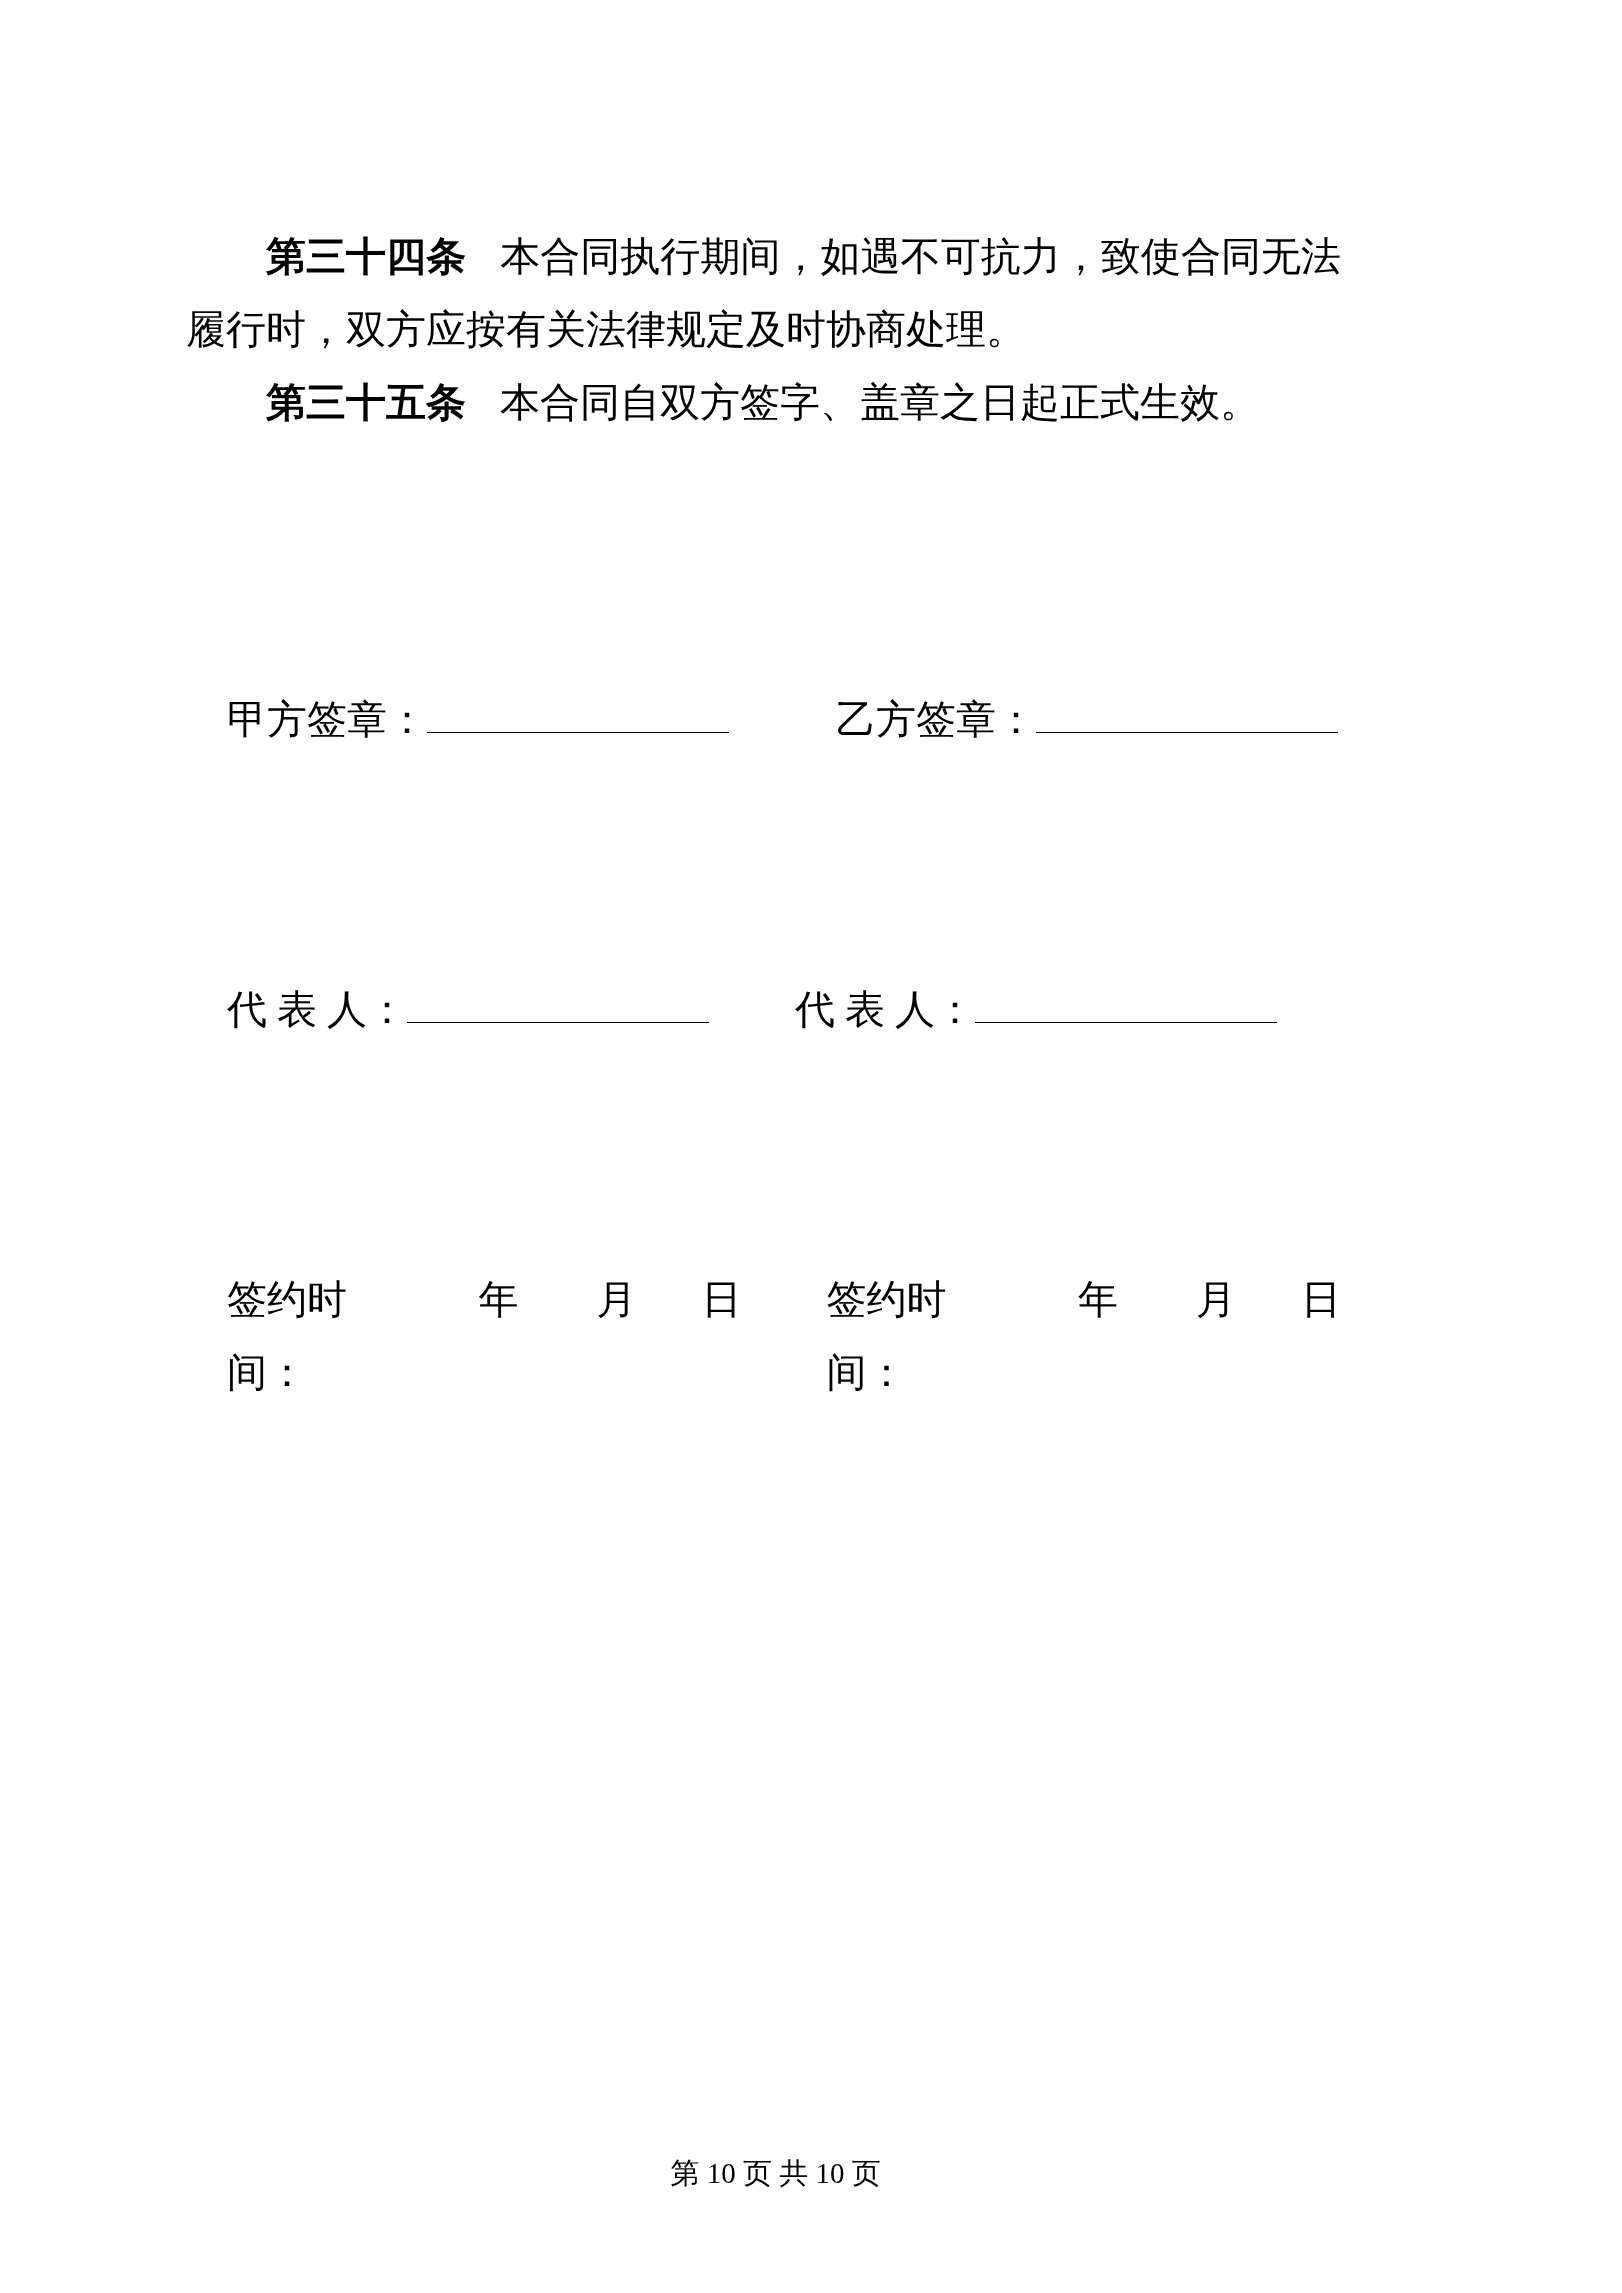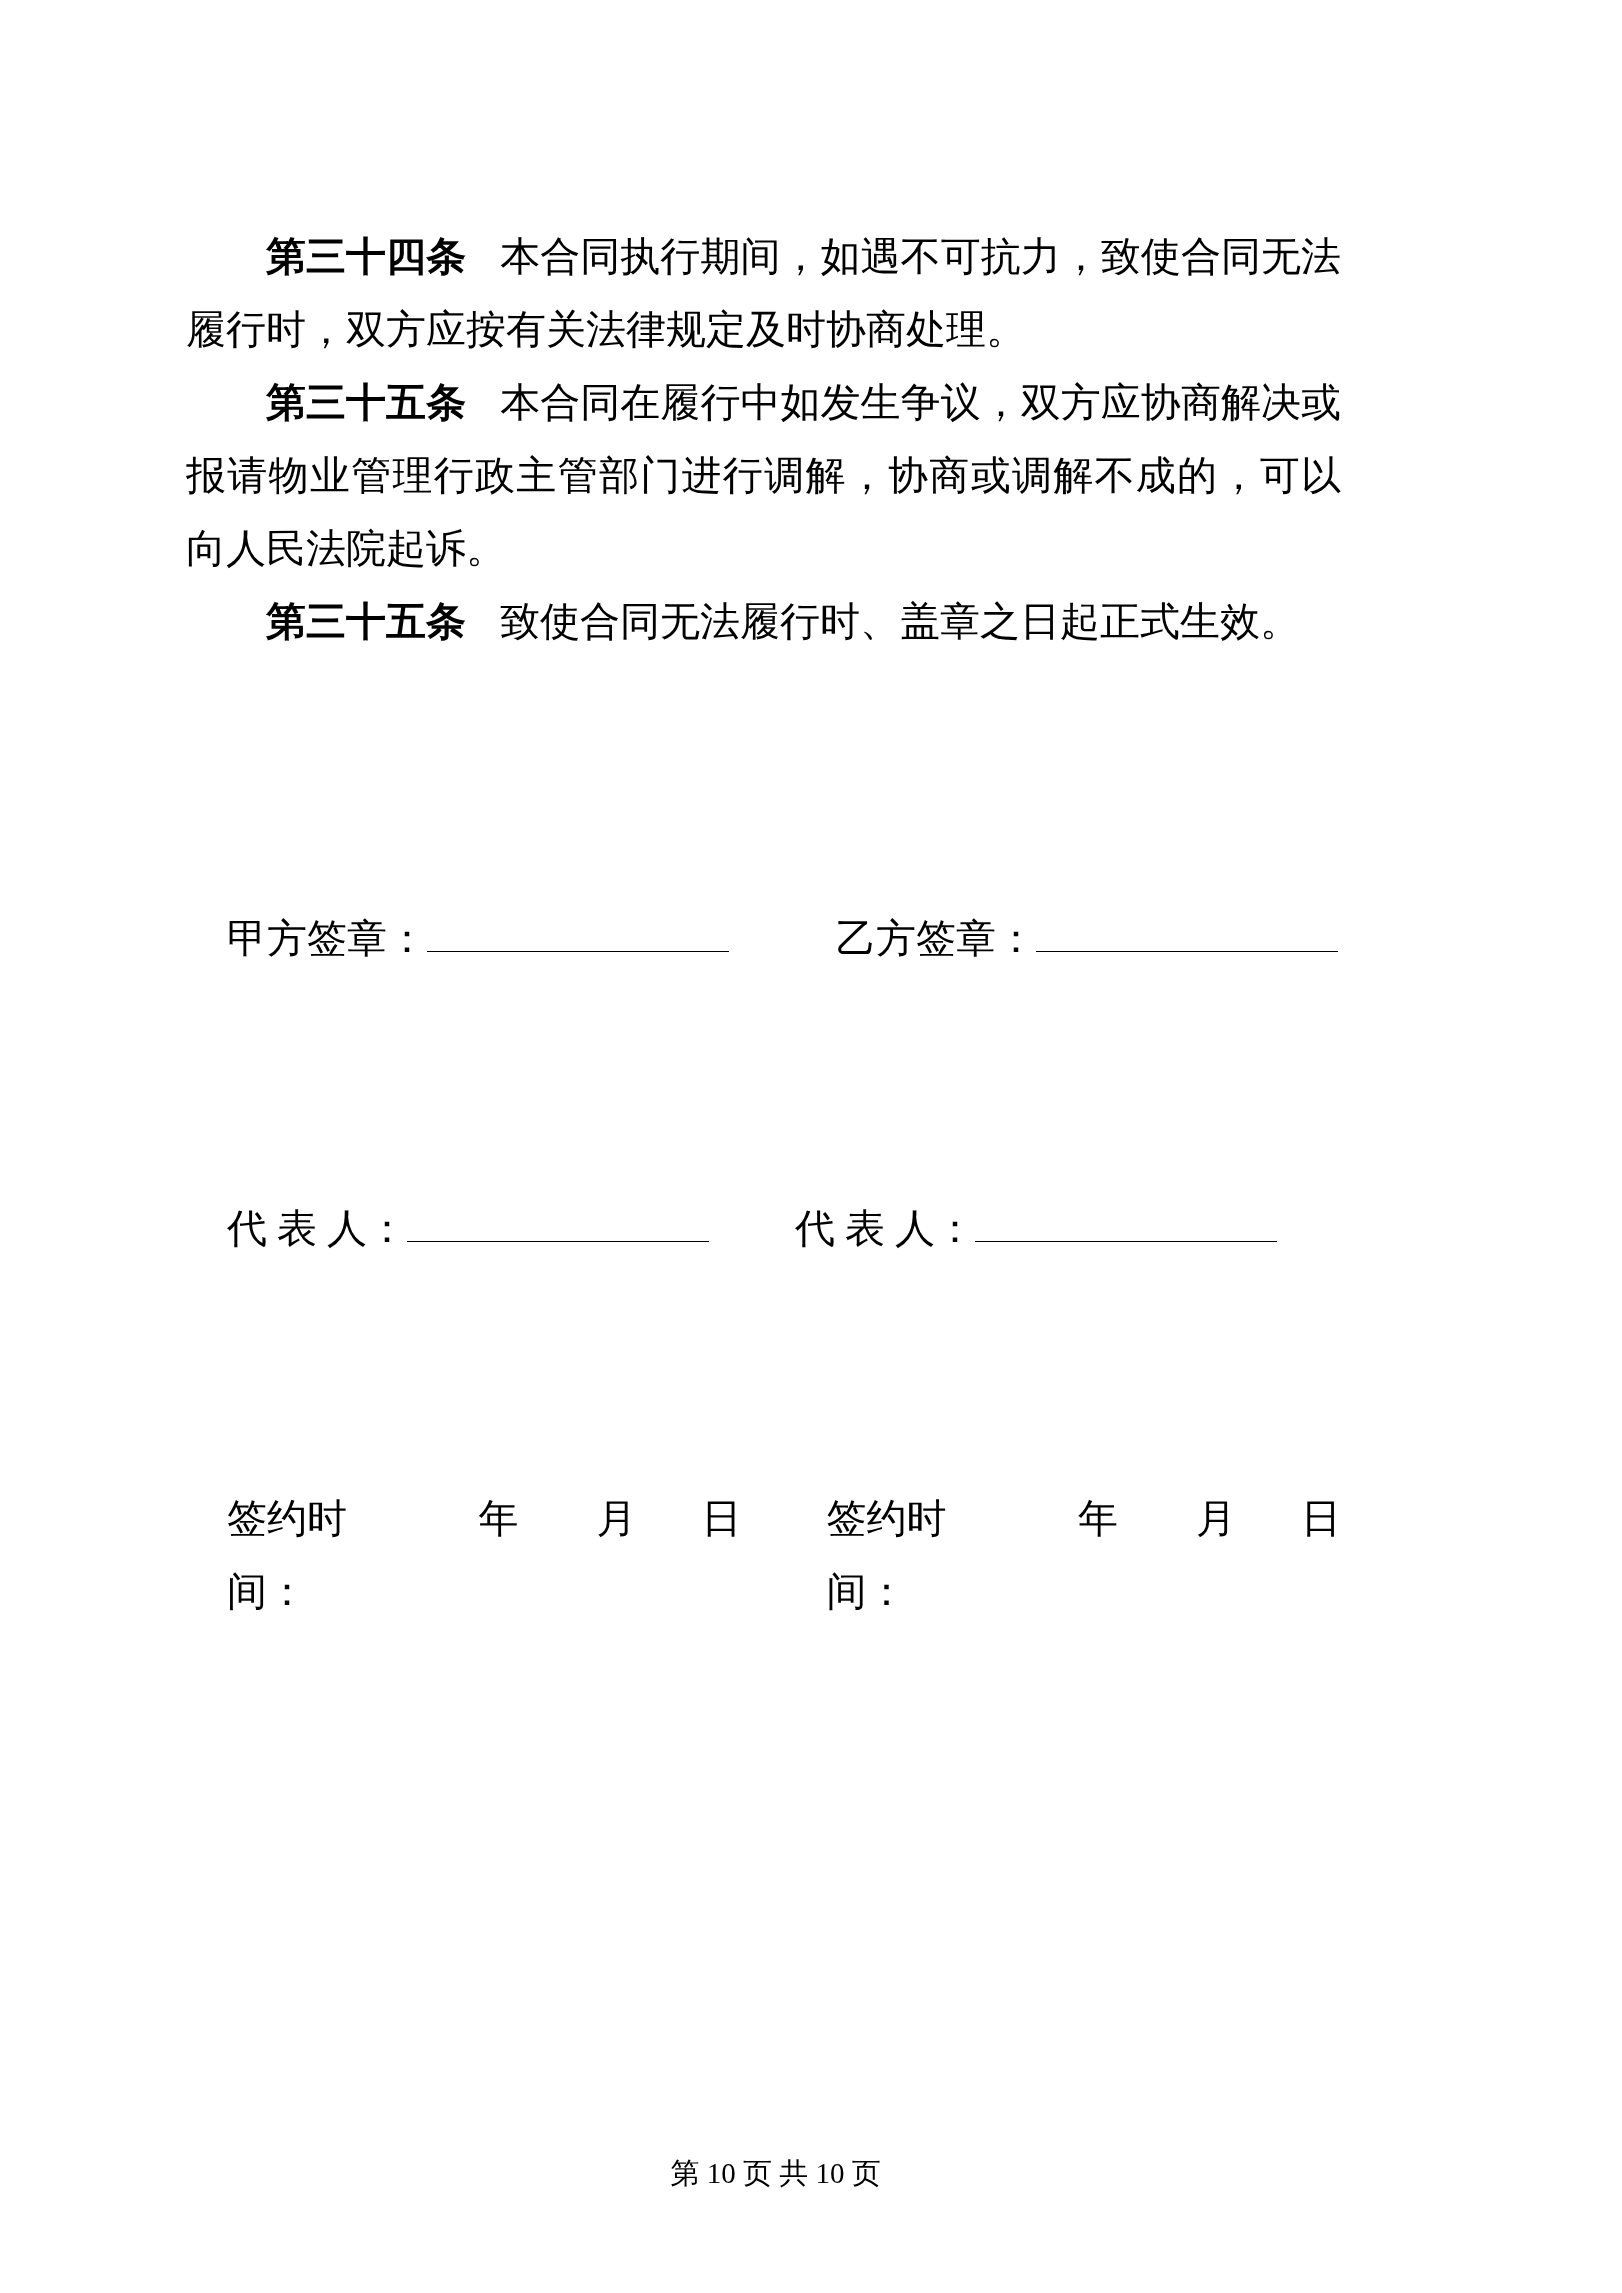--- a/index.html
+++ b/index.html
@@ -81,24 +81,23 @@
   }
 </style>
 </head>
 <body>
 
 <div class="page">
   <div class="content">
 
     <p class="article"><span class="art-num">第三十四条</span><span class="art-body">本合同执行期间，如遇不可抗力，致使合同无法履行时，双方应按有关法律规定及时协商处理。</span></p>
 
-    <p class="article"><span class="art-num">第三十五条</span><span class="art-body">本合同在履行中如发生争议，双方应协商解决或报请物业管理行政主管部门进行调解，协商或调解不成的，可以向人民法院起诉。</span></p>
 
 
-    <p class="article"><span class="art-num">第三十五条</span><span class="art-body">致使合同无法履行时、盖章之日起正式生效。</span></p>
+    <p class="article"><span class="art-num">第三十五条</span><span class="art-body">本合同自双方签字、盖章之日起正式生效。</span></p>
 
     <div class="sig-row first">
       <div class="sig-block">
         <span class="sig-label">甲方签章：</span>
         <span class="sig-line"></span>
       </div>
       <div class="sig-block right">
         <span class="sig-label">乙方签章：</span>
         <span class="sig-line"></span>
       </div>

